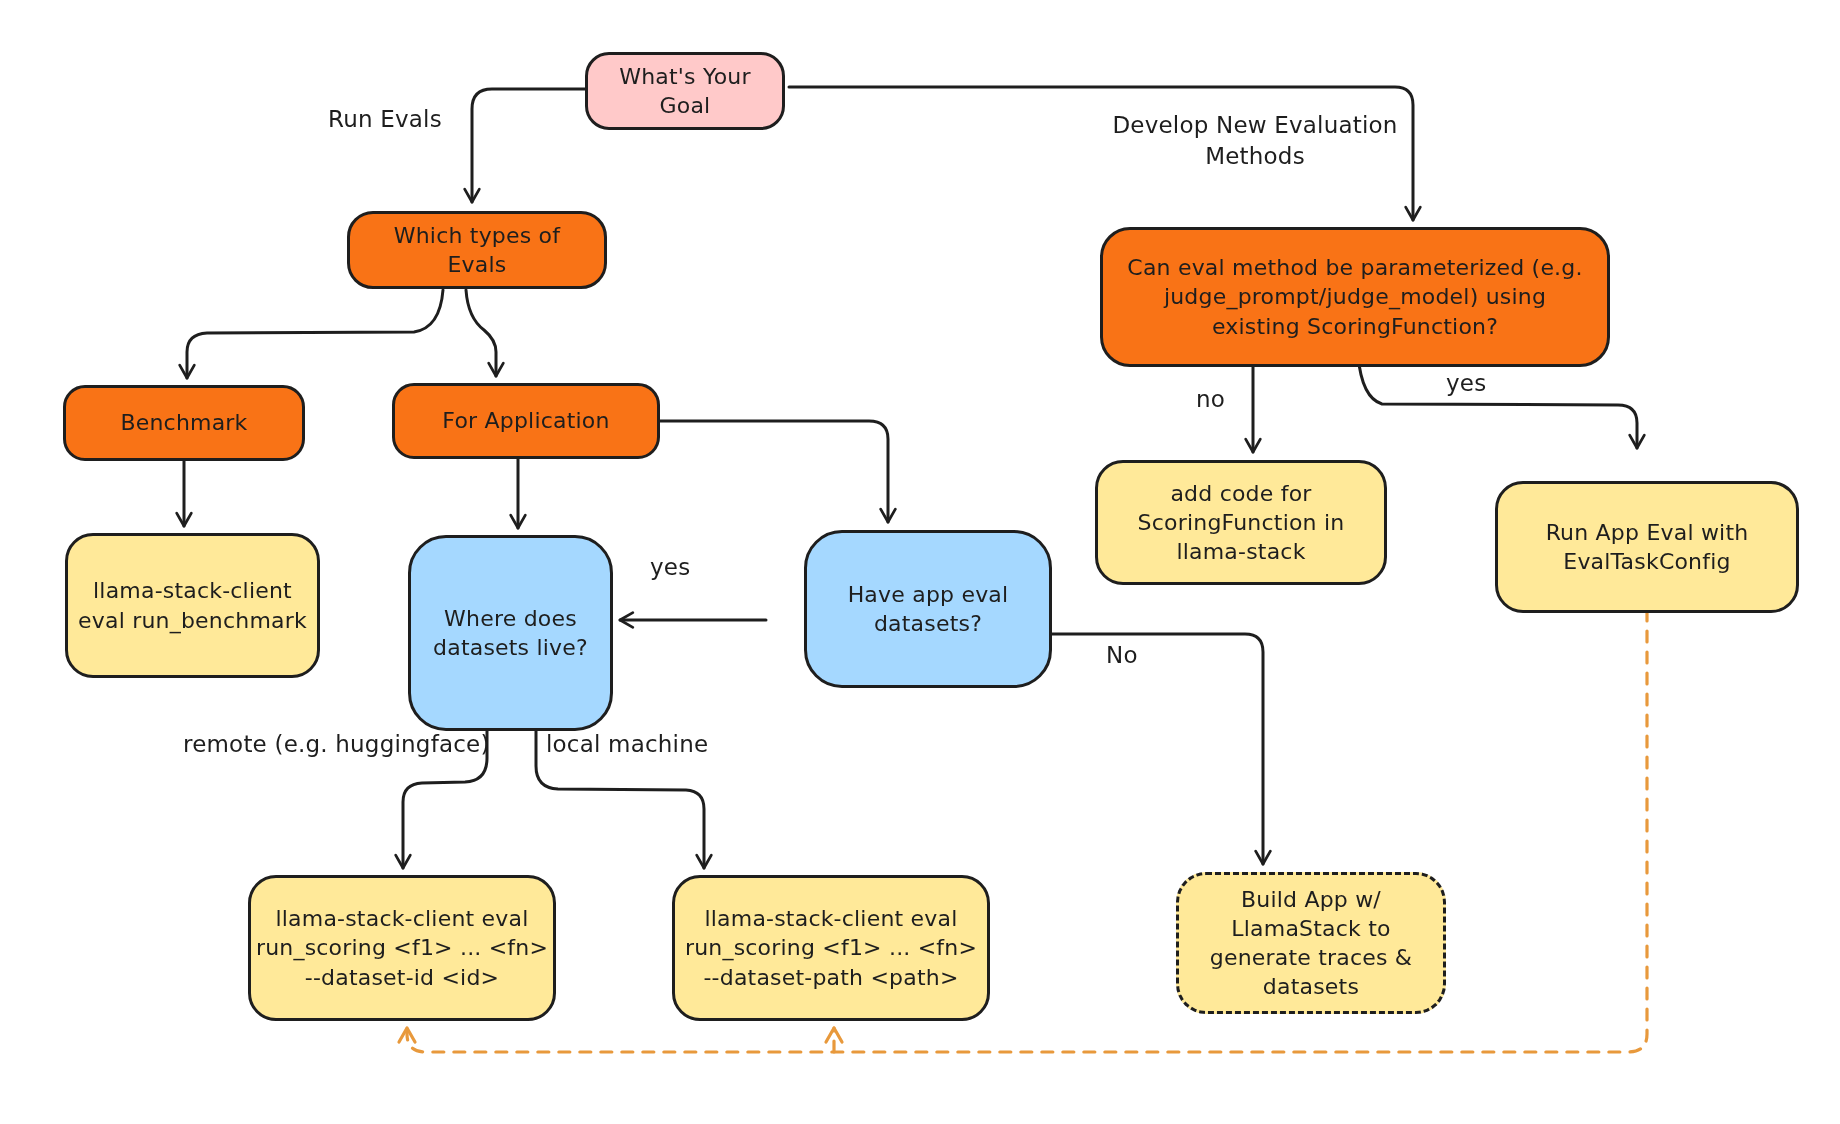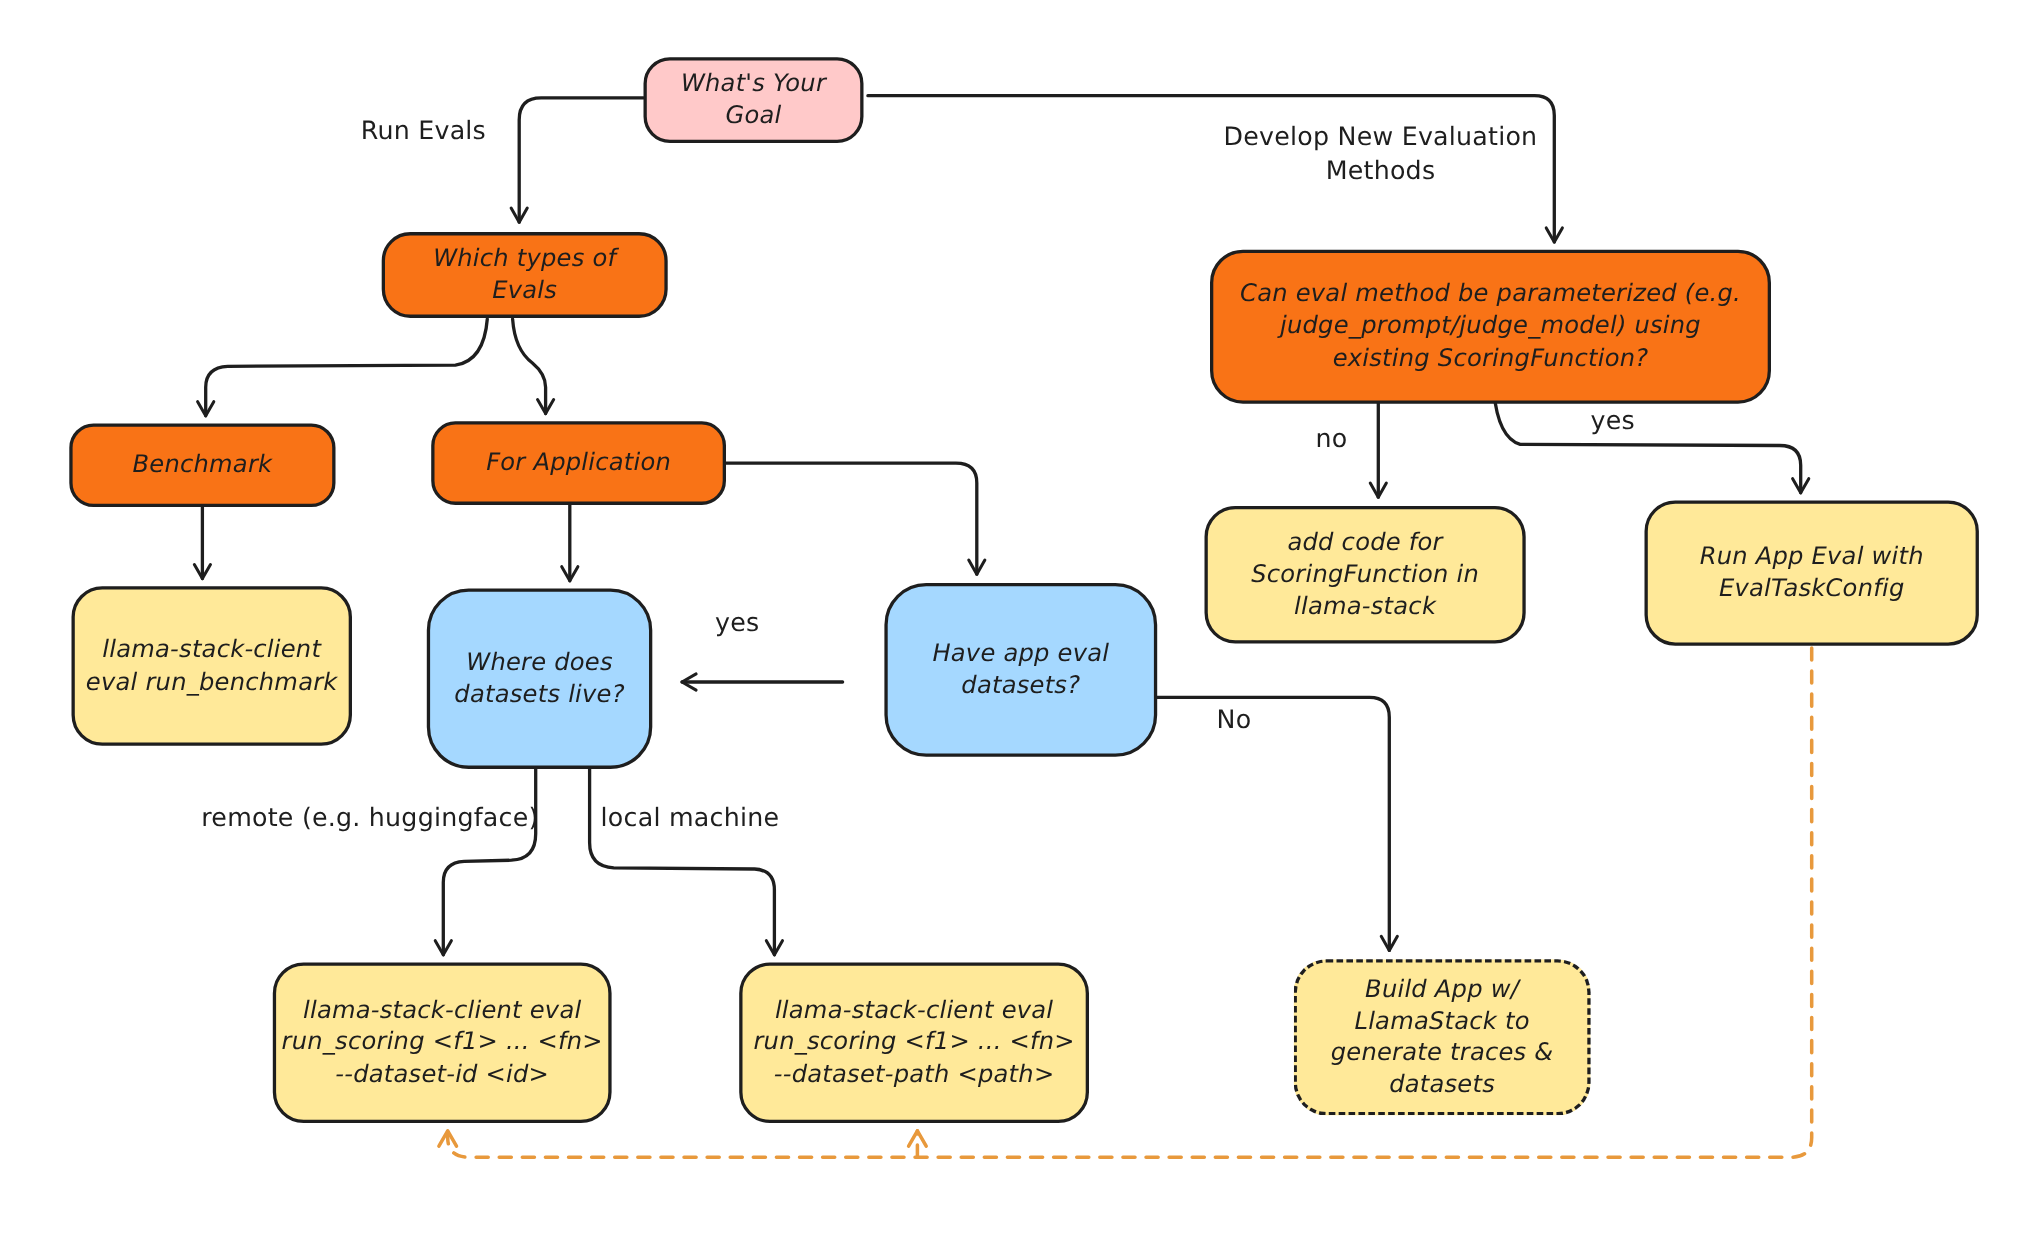--- a/index.html
+++ b/index.html
@@ -14,21 +14,20 @@
   .node{
     position:absolute;
     box-sizing:border-box;
     border:3px solid #1e1e1e;
     display:flex;align-items:center;justify-content:center;
     text-align:center;
     white-space:pre-line;
     line-height:1.32;
     font-size:22px;
     letter-spacing:.2px;
-    font-style:italic;
   }
   .node .lbl{white-space:pre-line;}
   .pink{background:#ffc9c9;border-radius:24px;}
   .green{background:#f97316;border-radius:26px;}
   .white{background:#f97316;border-radius:22px;}
   .blue{background:#a5d8ff;border-radius:38px;}
   .yellow{background:#ffe999;border-radius:28px;}
   .dashed{border-style:dashed;border-width:3.5px;border-radius:30px;}
   .edge-label{
     position:absolute;
@@ -99,37 +98,37 @@
 
   <div class="node white" style="left:392px;top:383px;width:268px;height:76px">
     <span class="lbl">For Application</span>
   </div>
 
   <div class="node yellow" style="left:65px;top:533px;width:255px;height:145px">
     <span class="lbl">llama-stack-client
 eval run_benchmark</span>
   </div>
 
-  <div class="node blue" style="left:388px;top:535px;width:205px;height:164px">
+  <div class="node blue" style="left:408px;top:535px;width:205px;height:196px">
     <span class="lbl">Where does
 datasets live?</span>
   </div>
 
   <div class="node blue" style="left:804px;top:530px;width:248px;height:158px">
     <span class="lbl">Have app eval
 datasets?</span>
   </div>
 
   <div class="node yellow" style="left:1095px;top:460px;width:292px;height:125px">
     <span class="lbl">add code for
 ScoringFunction in
 llama-stack</span>
   </div>
 
-  <div class="node yellow" style="left:1495px;top:455px;width:304px;height:132px">
+  <div class="node yellow" style="left:1495px;top:481px;width:304px;height:132px">
     <span class="lbl">Run App Eval with
 EvalTaskConfig</span>
   </div>
 
   <div class="node yellow" style="left:248px;top:875px;width:308px;height:146px">
     <span class="lbl">llama-stack-client eval
 run_scoring &lt;f1&gt; ... &lt;fn&gt;
 --dataset-id &lt;id&gt;</span>
   </div>
 

